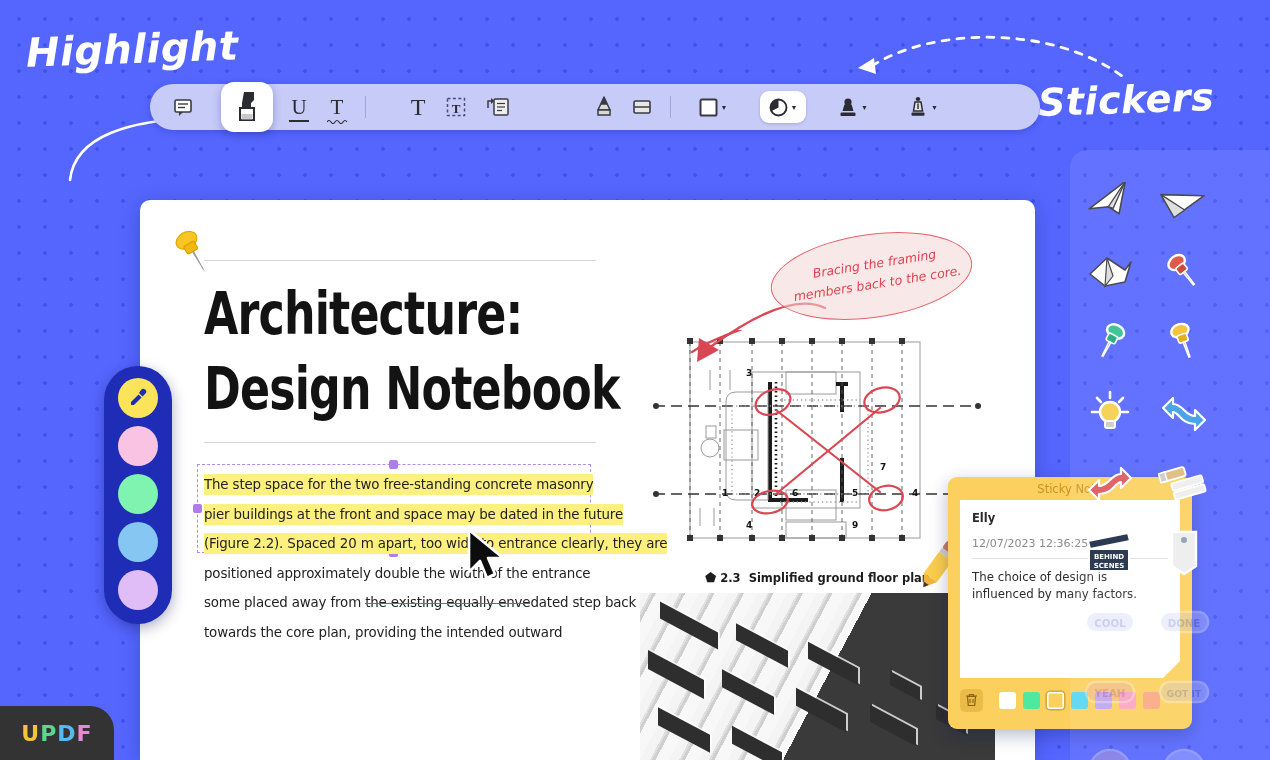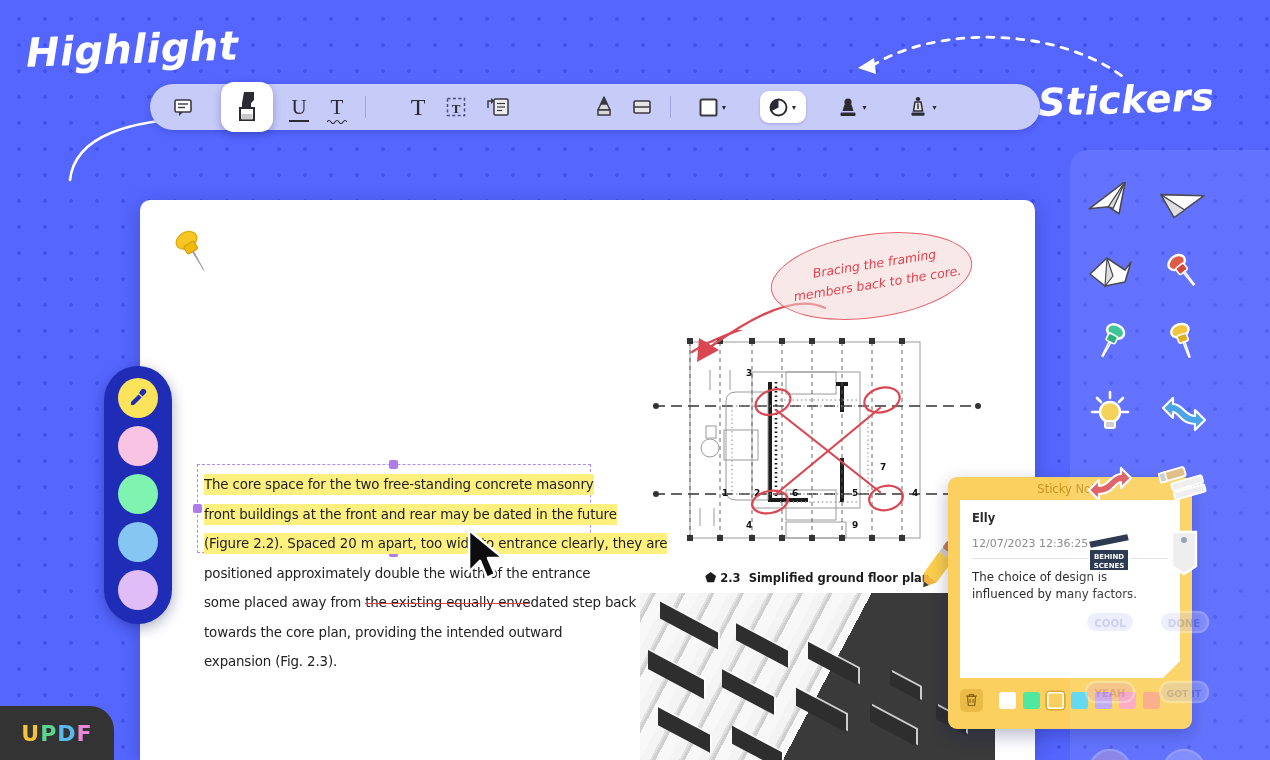--- a/index.html
+++ b/index.html
@@ -396,44 +396,51 @@
   <div class="tool-active">
     <svg width="30" height="34" viewBox="0 0 30 34">
       <path d="M12 2 L22 2 L22 10 L19 13 L19 18 L10 18 L10 13 Z" fill="#2b2b33"></path>
       <path d="M8 18 L22 18 L22 30 L8 30 Z" fill="#ffffff" stroke="#2b2b33" stroke-width="2"></path>
       <rect x="9.5" y="24" width="11" height="5.5" fill="#c9c9c9"></rect>
     </svg>
   </div>
 
   <div id="page">
 
+    <div id="doc-left">
+      <div class="rule"></div>
+      <div id="doc-title">
+        <div>Architecture:</div>
+        <div>Design Notebook</div>
+      </div>
+      <div class="rule"></div>
+    </div>
 
     <div id="hl-block">
       <div class="hdot tm"></div>
       <div class="hdot bm"></div>
       <div class="hdot lm"></div>
       <div class="hdot rm"></div>
     </div>
 
     <div id="body-text">
       <div class="bline">
-        <span class="mark">The core space for the two free-standing concrete masonry</span>
+        <span class="mark">The step space for the two free-standing concrete masonry</span>
       </div>
       <div class="bline">
-        <span class="mark">front buildings at the front and rear may be dated in the future</span>
+        <span class="mark">pier buildings at the front and space may be dated in the future</span>
       </div>
       <div class="bline">
         <span class="mark">(Figure 2.2). Spaced 20 m apart, too wide to entrance clearly, they are</span>
       </div>
       <div class="bline">positioned approximately double the width of the entrance</div>
       <div class="bline">
         <span>some placed away from </span><span class="strike">the existing equally enve</span><span>dated step back</span>
       </div>
       <div class="bline">towards the core plan, providing the intended outward</div>
-      <div class="bline">expansion (Fig. 2.3).</div>
     </div>
 
     <div style="position:absolute;left:25px;top:25px;">
       <svg width="60" height="60" viewBox="0 0 60 60">
         <g transform="rotate(-30 30 30)">
           <path d="M22 6 L40 6 L40 14 L46 14 L46 26 L40 26 L40 32 L22 32 Z" fill="#ffffff"></path>
           <ellipse cx="30" cy="13" rx="11" ry="8" fill="#F7C625" stroke="#E0A800" stroke-width="1.2"></ellipse>
           <rect x="24" y="17" width="12" height="9" rx="2" fill="#F0B90B" stroke="#D89D00" stroke-width="1"></rect>
           <path d="M29 26 L31 26 L30.5 44 L29.5 44 Z" fill="#9a9a9a"></path>
           <path d="M29.5 44 L30.5 44 L30 50 Z" fill="#777"></path>

